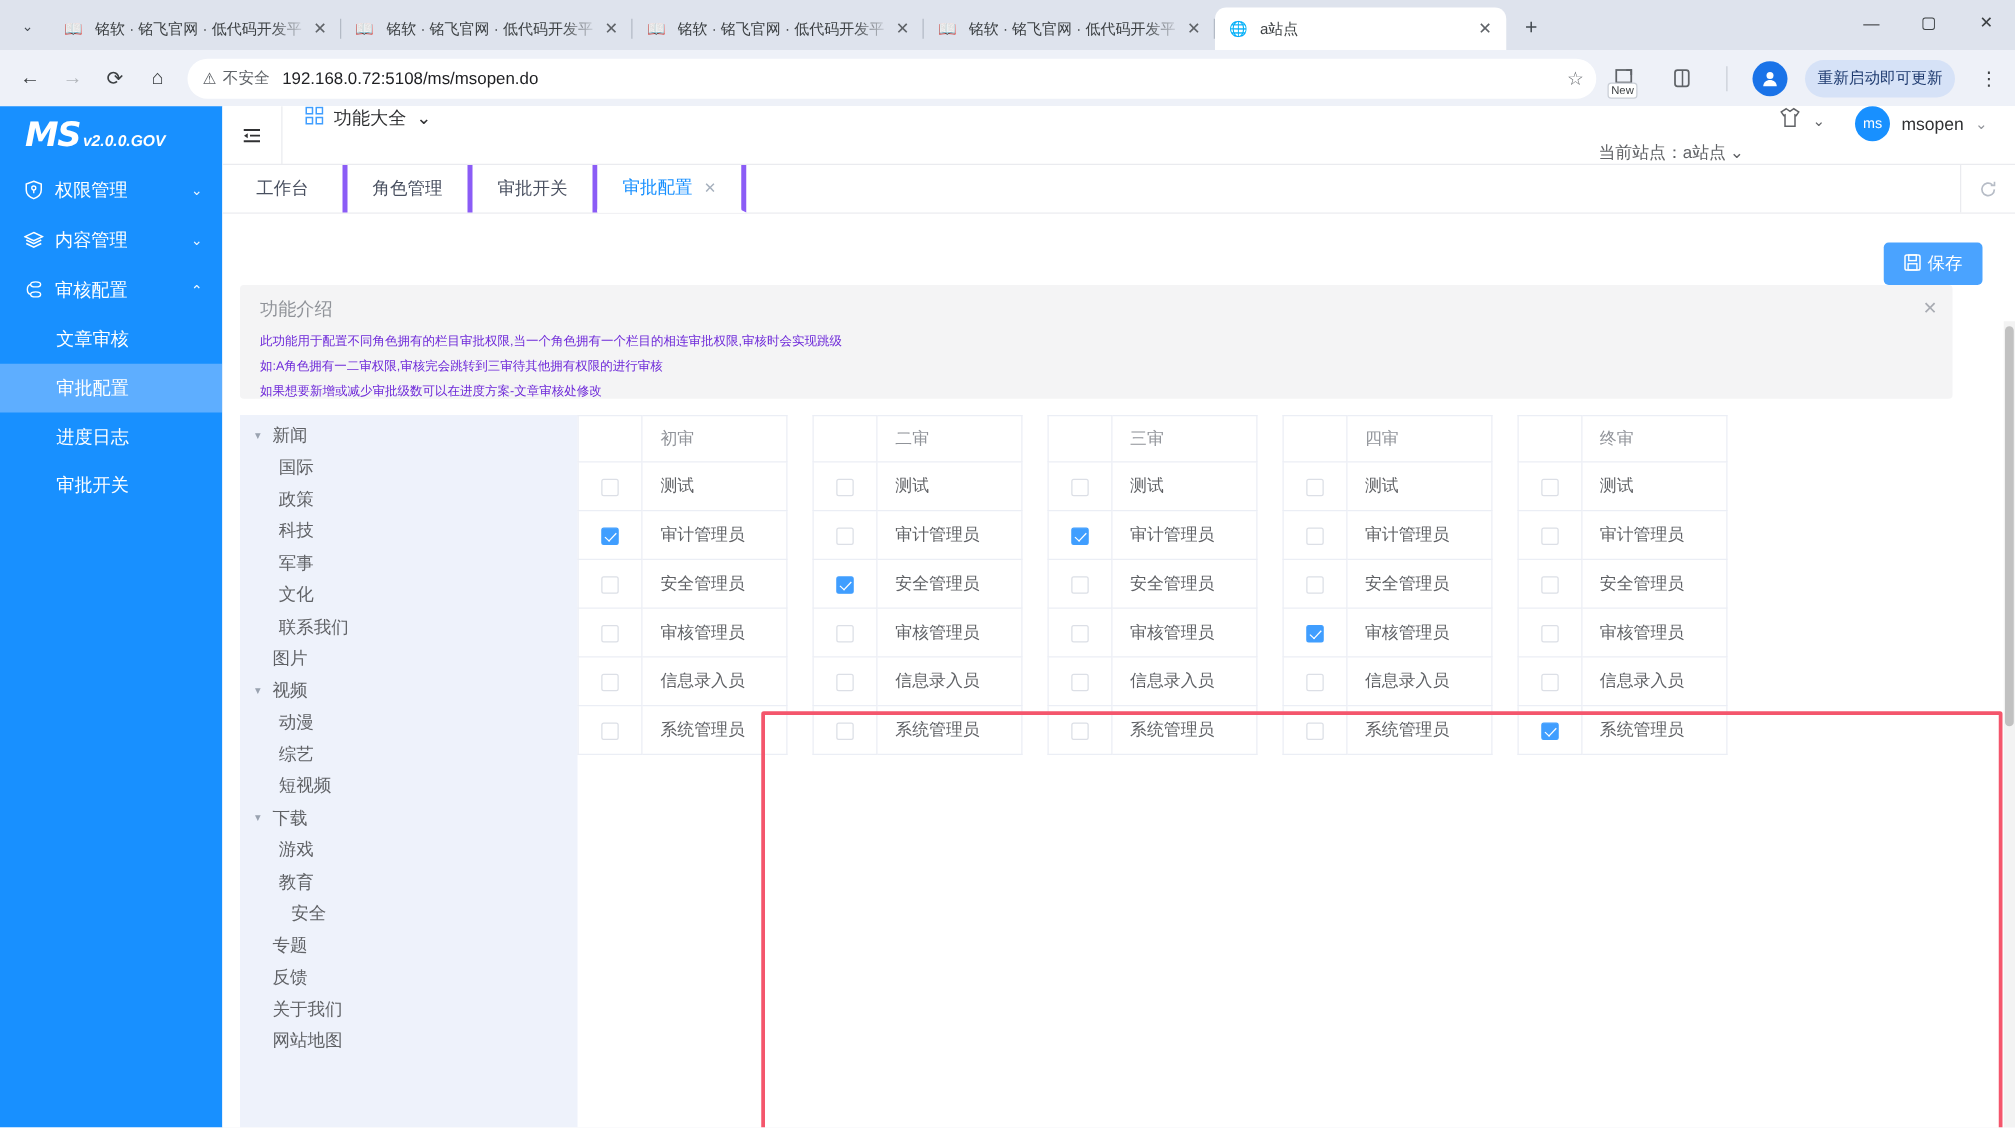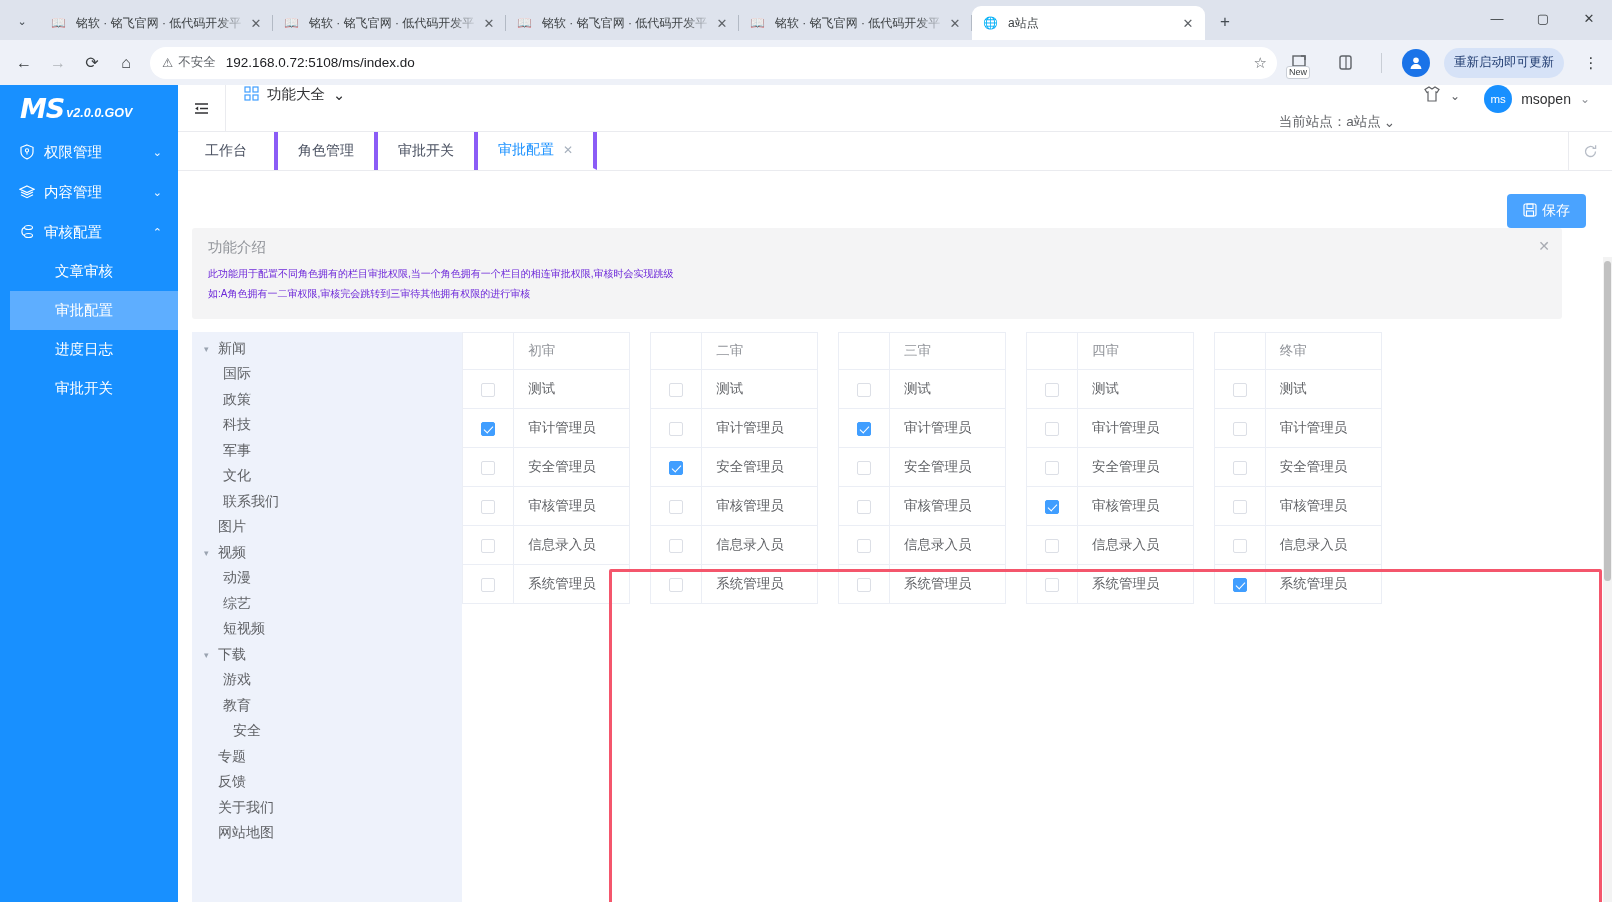--- a/index.html
+++ b/index.html
@@ -113,21 +113,20 @@
   .menu-item {
     height: 40px; display:flex; align-items:center; padding: 0 16px 0 18px;
     font-size: 14.5px; gap: 9px; cursor: default;
   }
   .menu-item .mi-icon { width: 17px; height:17px; display:flex; align-items:center; justify-content:center; }
   .menu-item .mi-label { flex: 1; }
   .menu-item .mi-arrow { font-size: 11px; opacity: .95; }
   .sub-item {
     height: 39px; display:flex; align-items:center; padding-left: 45px;
     font-size: 14.5px;
-    margin-left: 10px;
   }
   .sub-item.active { background: #5eaeff; }
 
   .main { position: absolute; left: 178px; top: 0; width: 1434px; height: 817px; background:#fff; }
 
   .topbar {
     height: 47px; border-bottom: 1px solid #eaebef; display:flex; align-items:flex-start;
     background:#fff;
   }
   .hamburger { width: 48px; height: 47px; display:flex; align-items:center; justify-content:center;
@@ -278,21 +277,21 @@
     <div class="tbtn">←</div>
     <div class="tbtn dim">→</div>
     <div class="tbtn">⟳</div>
     <div class="tbtn">⌂</div>
 
     <div class="omnibox">
       <span class="notsecure">
         <span>⚠</span>
         <span>不安全</span>
       </span>
-      <span class="omni-url">192.168.0.72:5108/ms/index.do</span>
+      <span class="omni-url">192.168.0.72:5108/ms/msopen.do</span>
       <span class="omni-right">
           <span class="star">☆</span>
         </span>
     </div>
 
     <div class="toolbar-right">
       <div class="ext-new">
         <svg width="18" height="18" viewBox="0 0 18 18">
           <rect x="2" y="2" width="12" height="10" fill="none" stroke="#5f6368" stroke-width="1.4"></rect>
           <path d="M10 2 L14 2 L14 6" fill="none" stroke="#5f6368" stroke-width="1.4"></path>
@@ -446,20 +445,21 @@
             <span>保存</span>
           </button>
         </div>
 
         <div class="panel">
 
           <div class="intro">
             <h4>功能介绍</h4>
             <p>此功能用于配置不同角色拥有的栏目审批权限,当一个角色拥有一个栏目的相连审批权限,审核时会实现跳级</p>
             <p>如:A角色拥有一二审权限,审核完会跳转到三审待其他拥有权限的进行审核</p>
+            <p>如果想要新增或减少审批级数可以在进度方案-文章审核处修改</p>
             <span class="xclose">✕</span>
           </div>
 
           <div class="tree">
             <div class="tnode">
                 <span class="caret">▾</span>
                 <span>新闻</span>
               </div>
             <div class="tnode child">
                 <span>国际</span>

